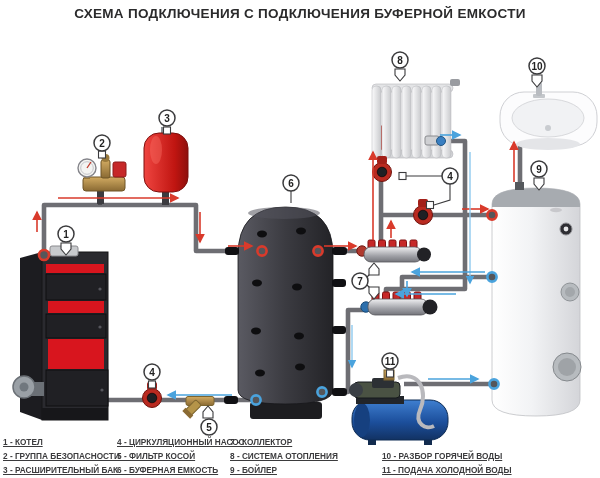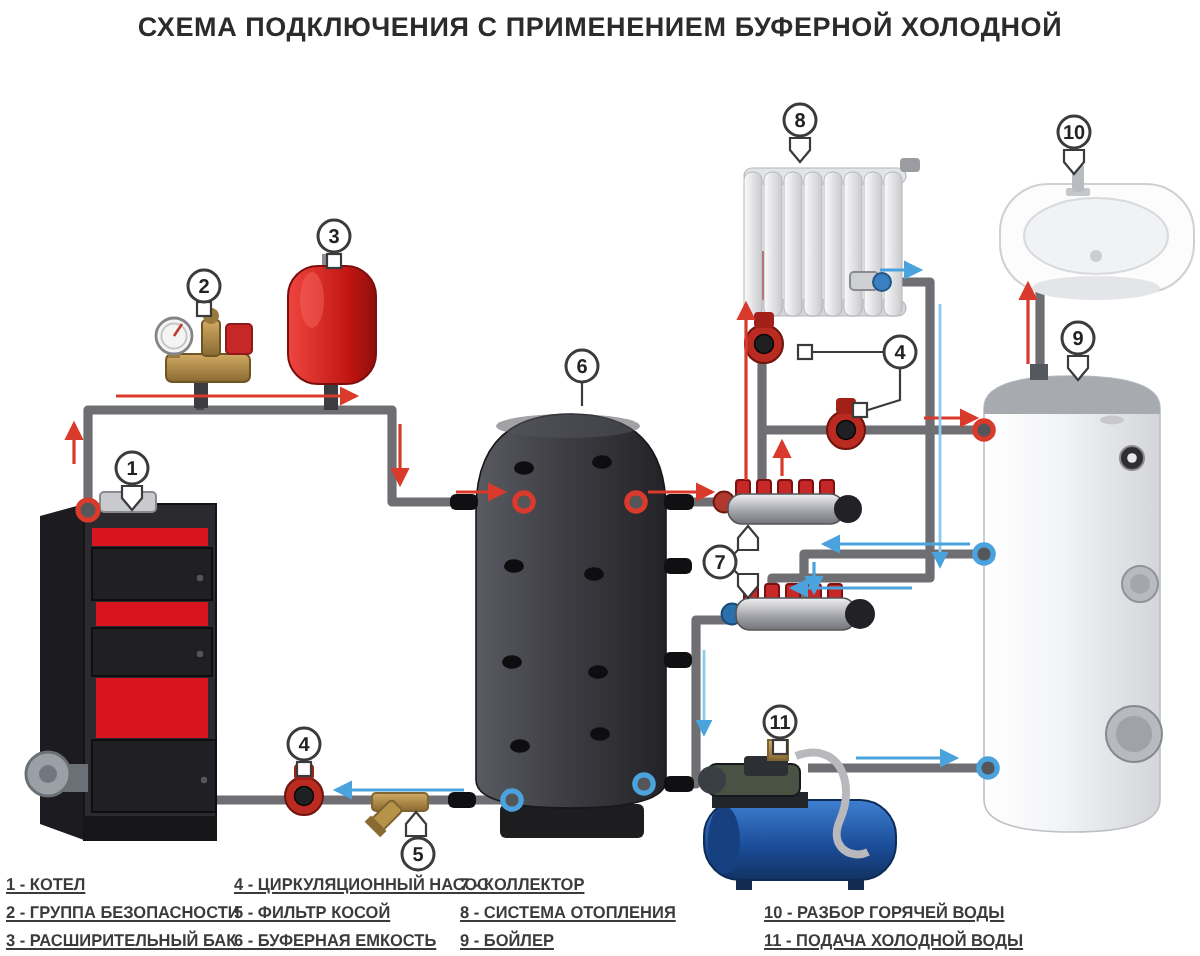--- a/index.html
+++ b/index.html
@@ -333,21 +333,21 @@
         <circle cx="537" cy="66" r="8"></circle>
         <text x="537" y="69.5">10</text>
   </g>
   <g class="mk">
     <rect class="tag" x="386.5" y="370" width="7" height="7"></rect>
         <circle cx="390" cy="361" r="8"></circle>
         <text x="390" y="364.5">11</text>
   </g>
 </svg>
 
-<div class="title">СХЕМА ПОДКЛЮЧЕНИЯ С ПРИМЕНЕНИЕМ БУФЕРНОЙ ХОЛОДНОЙ</div>
+<div class="title">СХЕМА ПОДКЛЮЧЕНИЯ С ПОДКЛЮЧЕНИЯ БУФЕРНОЙ ЕМКОСТИ</div>
 
 <div class="lg" style="left:3px;top:437px">1 - КОТЕЛ</div>
 <div class="lg" style="left:3px;top:451px">2 - ГРУППА БЕЗОПАСНОСТИ</div>
 <div class="lg" style="left:3px;top:465px">3 - РАСШИРИТЕЛЬНЫЙ БАК</div>
 <div class="lg" style="left:117px;top:437px">4 - ЦИРКУЛЯЦИОННЫЙ НАСОС</div>
 <div class="lg" style="left:117px;top:451px">5 - ФИЛЬТР КОСОЙ</div>
 <div class="lg" style="left:117px;top:465px">6 - БУФЕРНАЯ ЕМКОСТЬ</div>
 <div class="lg" style="left:230px;top:437px">7 - КОЛЛЕКТОР</div>
 <div class="lg" style="left:230px;top:451px">8 - СИСТЕМА ОТОПЛЕНИЯ</div>
 <div class="lg" style="left:230px;top:465px">9 - БОЙЛЕР</div>

